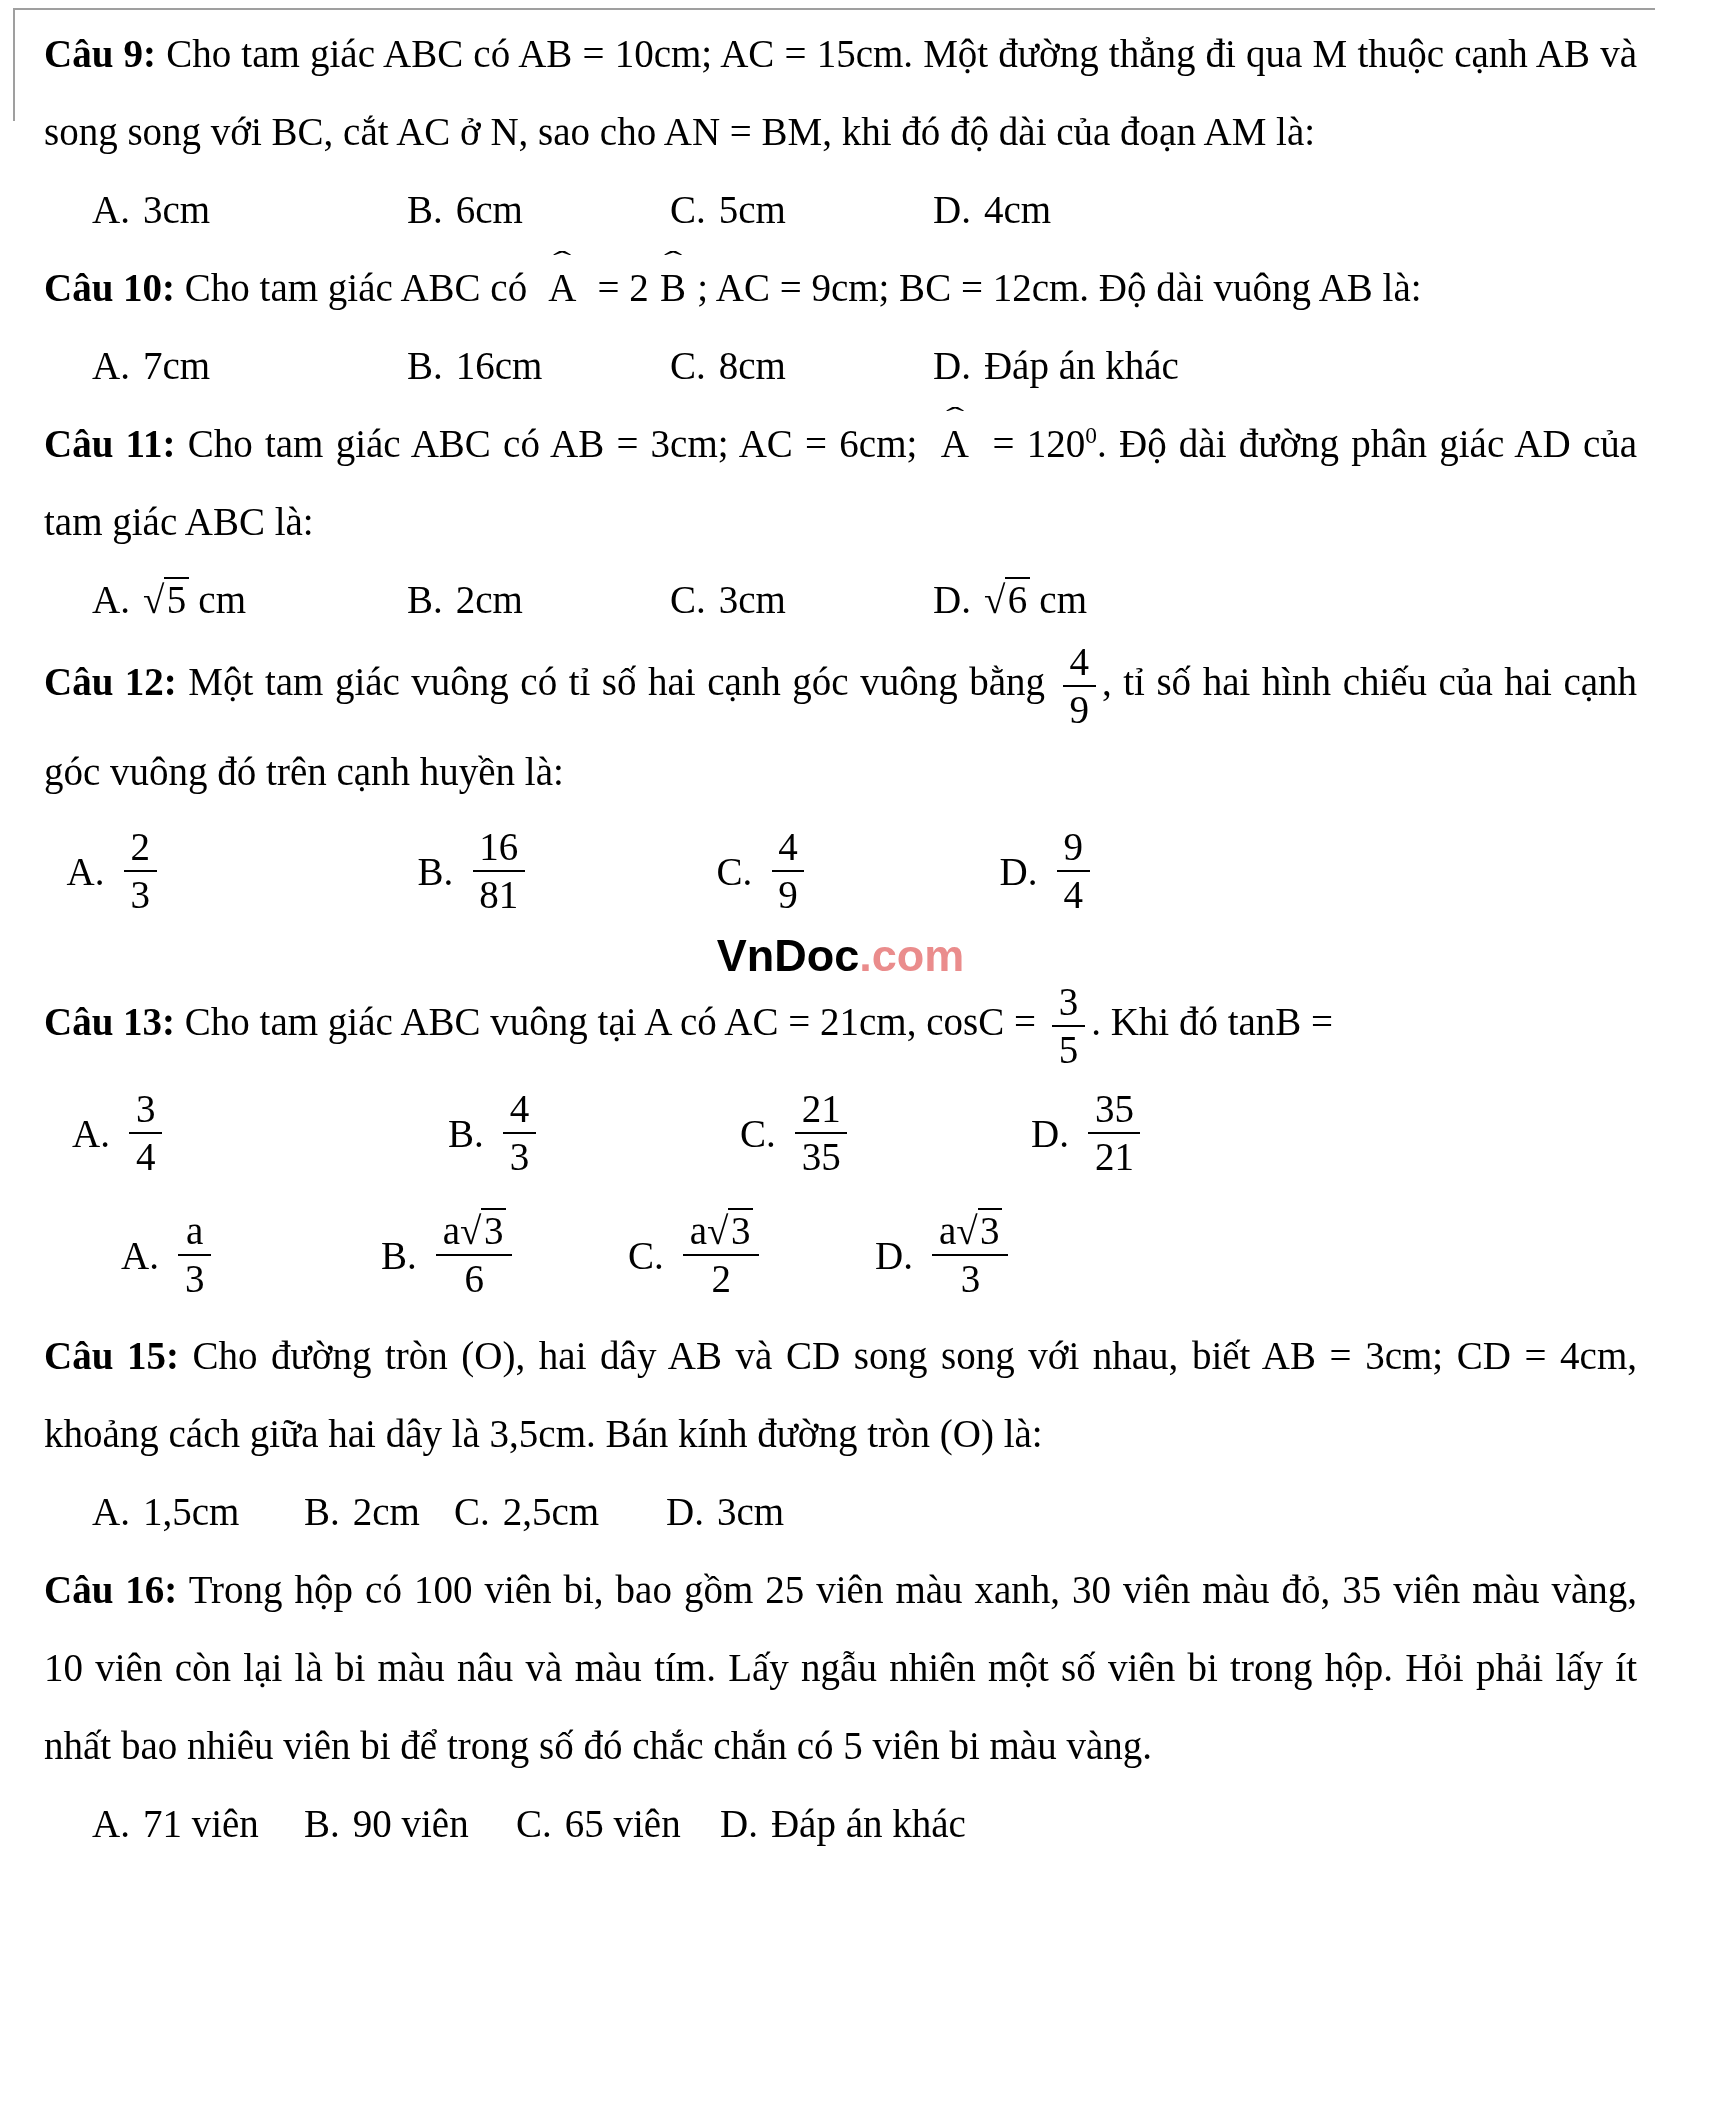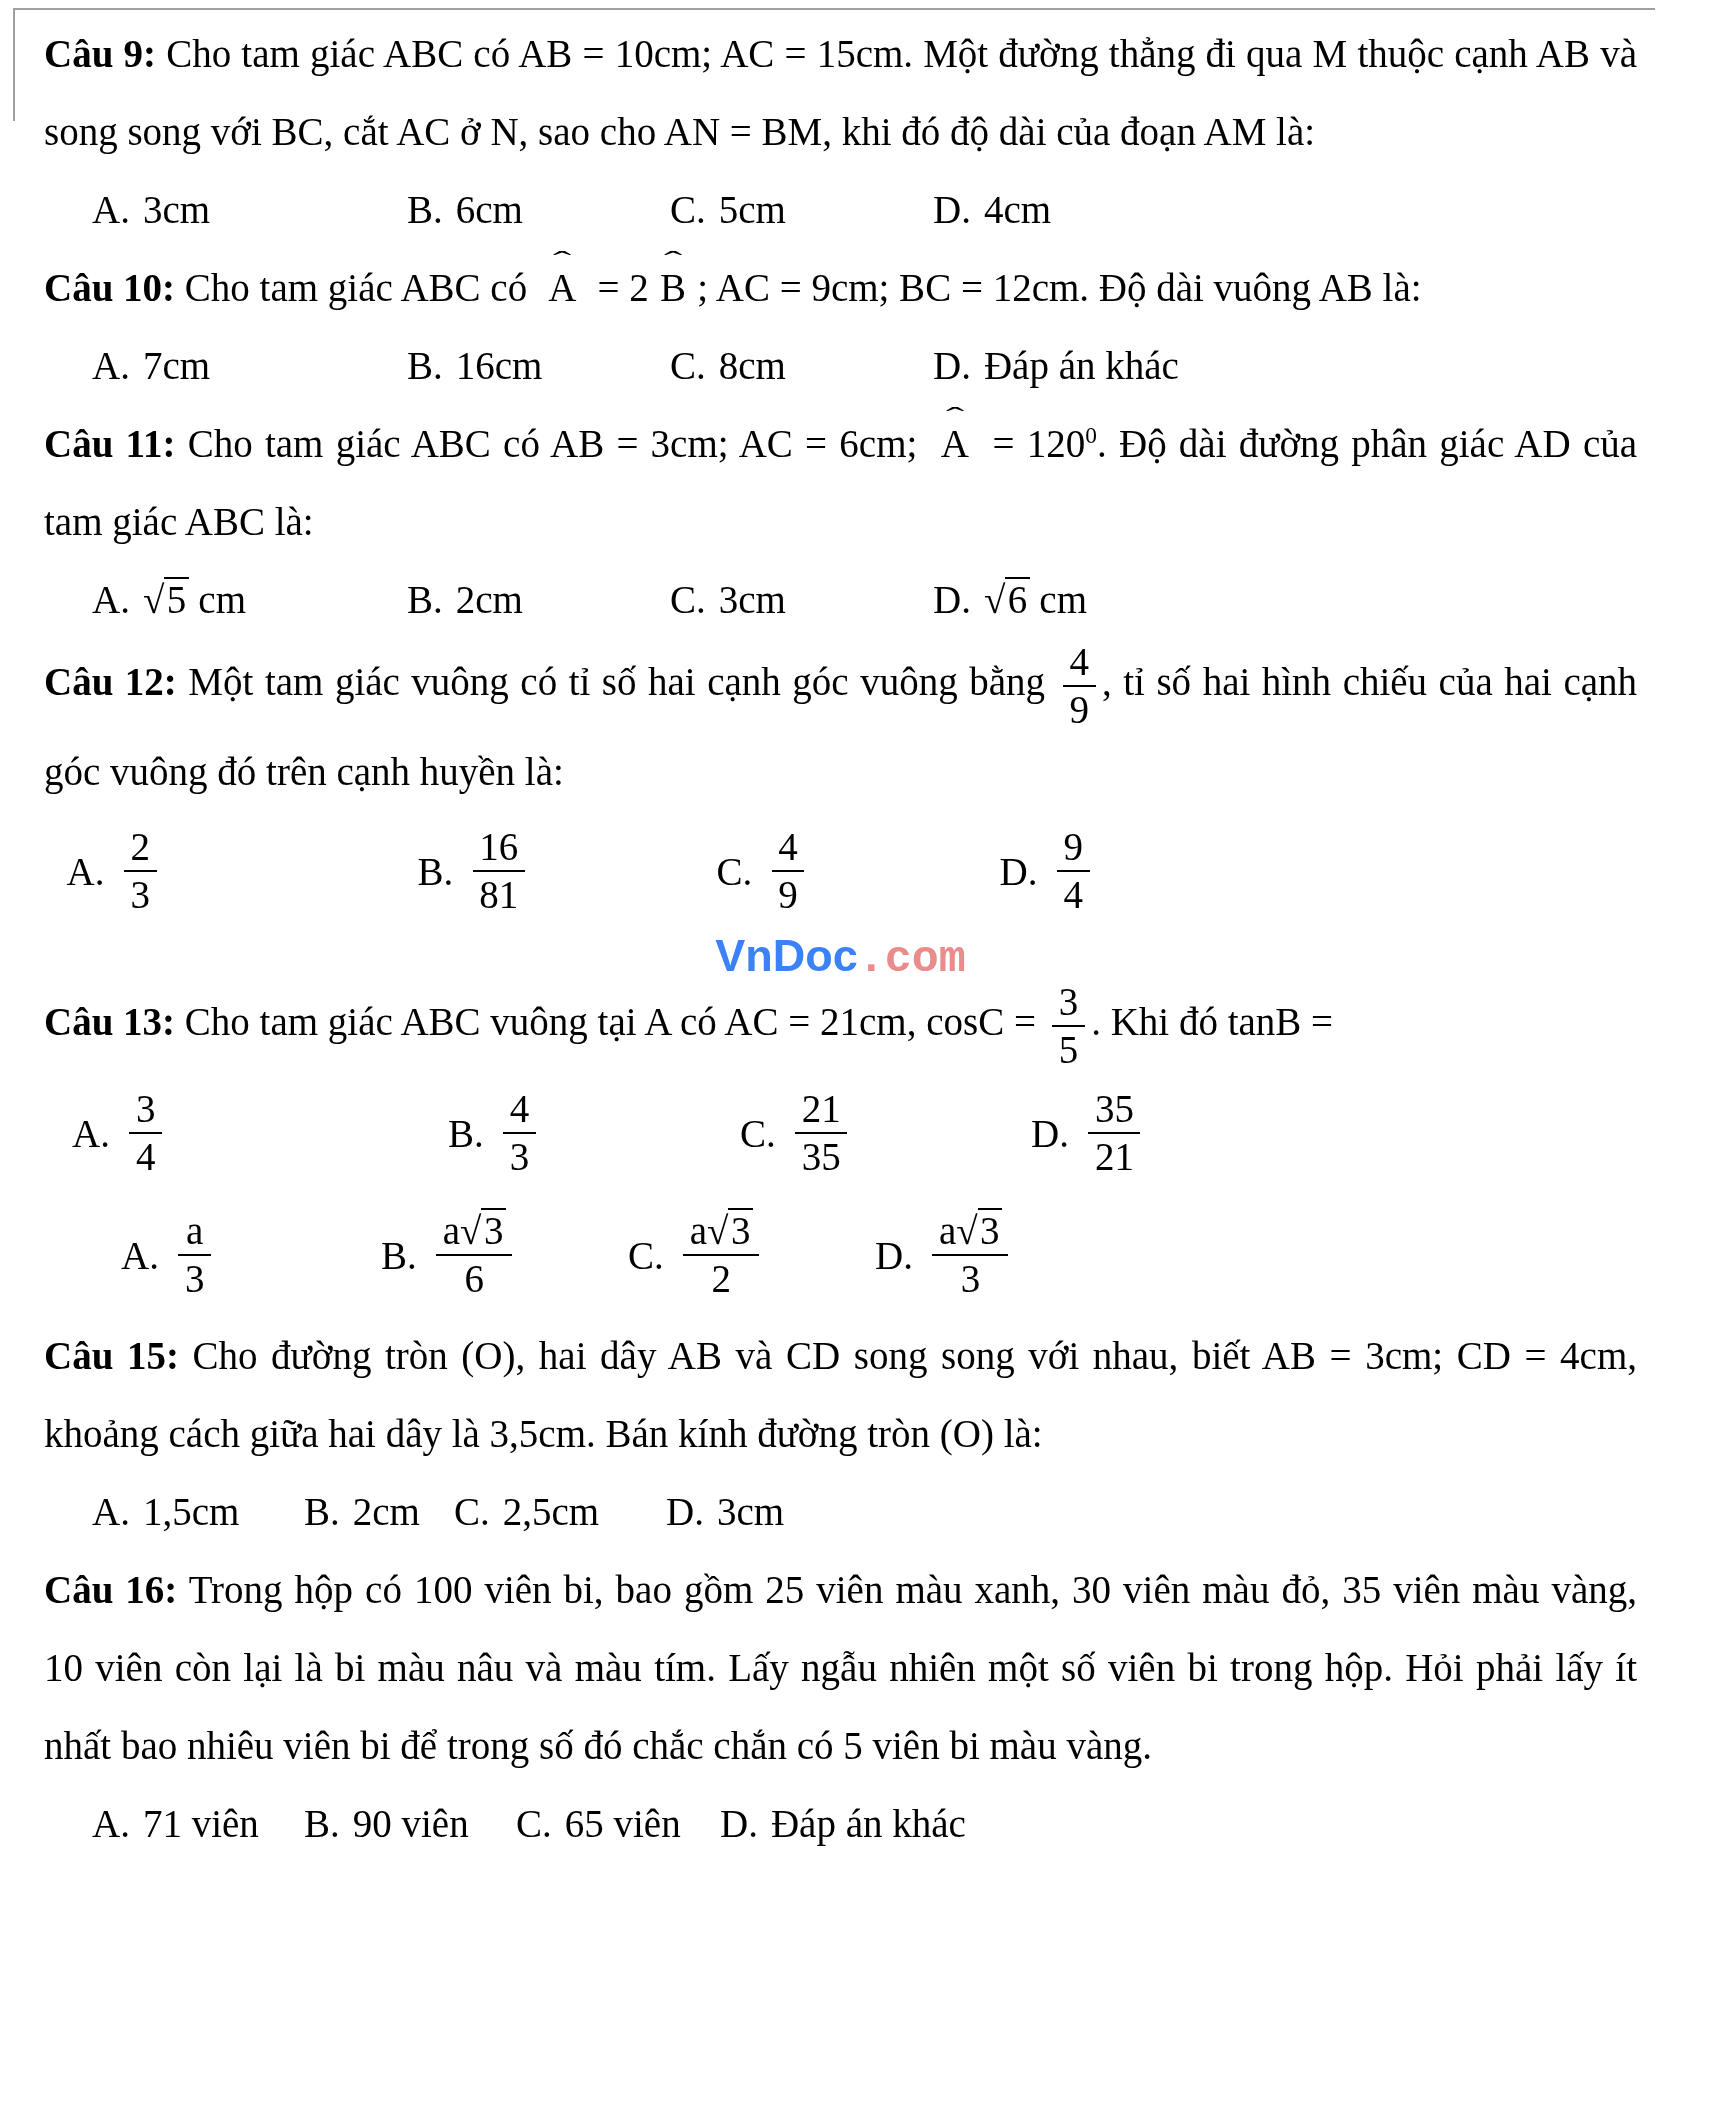--- a/index.html
+++ b/index.html
@@ -61,22 +61,22 @@
 
   .hat { position:relative; display:inline-block; margin:0 11.3px; }
   .hat-mark { position:absolute; top:-0.52em; left:50%;
               transform:translateX(-50%) scaleX(2); font-size:0.7em; font-weight:normal; }
 
   sup { font-size:0.6em; line-height:0; }
 
   .watermark { height:47px; line-height:47px; text-align:center;
                font-family:"Liberation Sans","DejaVu Sans",sans-serif;
                font-weight:bold; font-size:45px; }
-  .wm-brand  { color:#3b82f6; }
-  .wm-domain { color:#EA8C8C;font-family:Liberation Mono, monospace; }
+  .wm-brand  { color:#000000; }
+  .wm-domain { color:#EA8C8C; }
 </style>
 </head>
 <body>
 
 <div class="page">
   <div class="edge-top"></div>
   <div class="edge-left"></div>
 
   <p class="q"><b class="qlabel">Câu 9:</b><span> Cho tam giác ABC có AB = 10cm; AC = 15cm. Một đường thẳng đi qua M thuộc cạnh AB và song song với BC, cắt AC ở N, sao cho AN = BM, khi đó độ dài của đoạn AM là:</span></p>
   <div class="opts">

